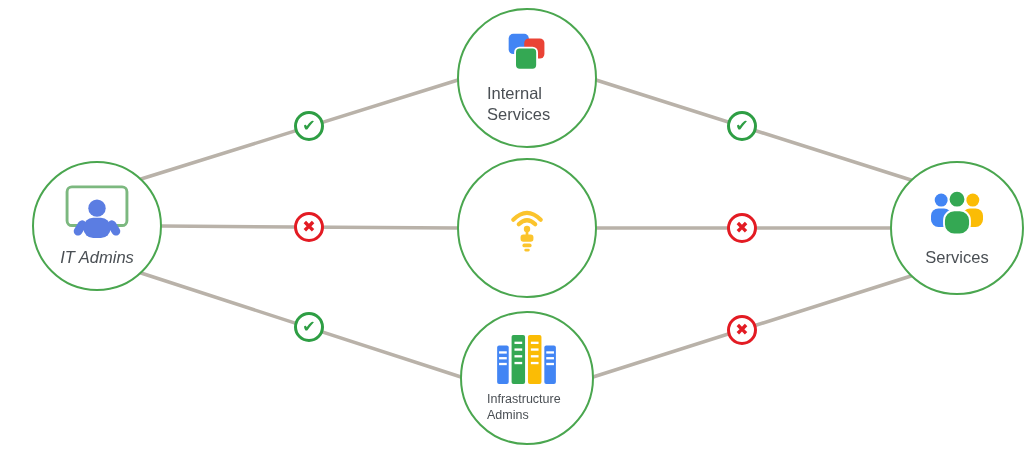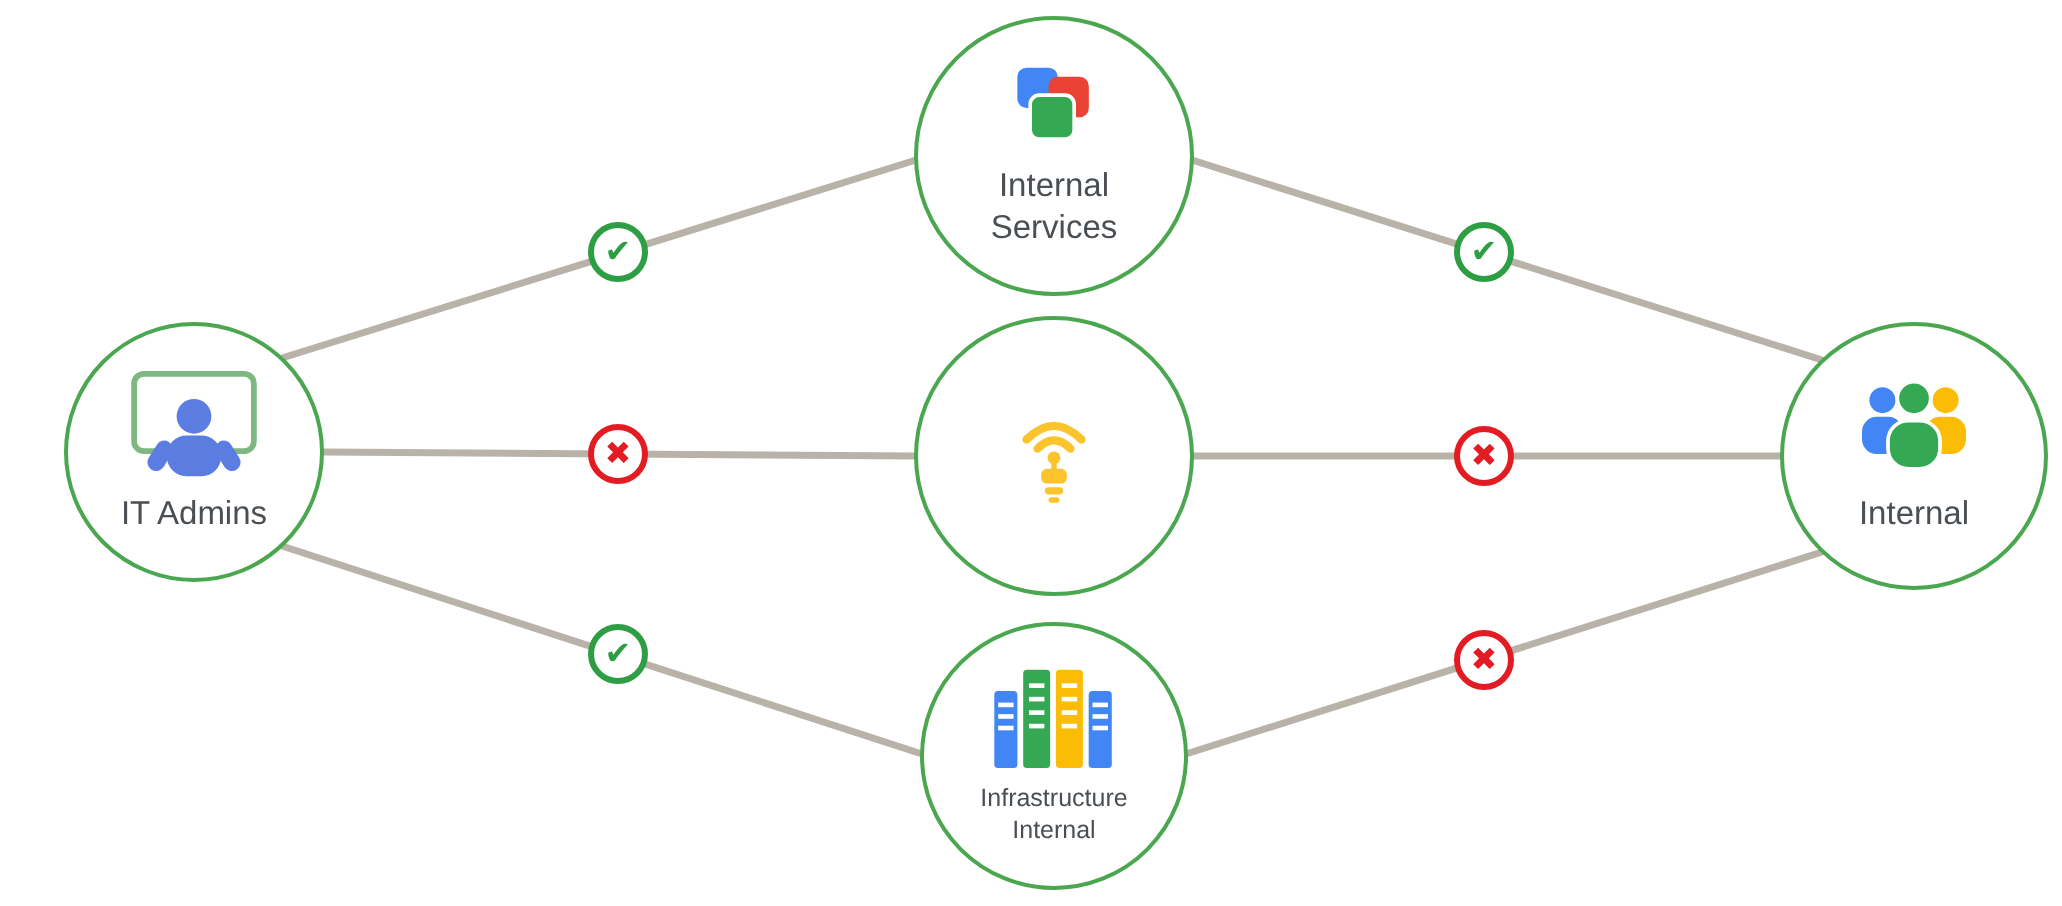--- a/index.html
+++ b/index.html
@@ -17,21 +17,21 @@
   .edges-layer line { stroke:#b9b2a9; stroke-width:3.5; stroke-linecap:round; }
 
   .node {
     position:absolute;
     border-radius:50%;
     background:#ffffff;
     border:2px solid #4aa64f;
     display:flex; flex-direction:column;
     align-items:center; justify-content:center;
     gap:7px;
-    text-align:center;
+    text-align:left;
     z-index:2;
   }
   .node .label {
     color:#4a4f54;
     font-size:16.5px;
     line-height:1.22;
     max-width:80px;
   }
   .node .label.small {
     font-size:12.5px;
@@ -61,21 +61,21 @@
 
   <svg class="edges-layer" width="1031" height="453" viewBox="0 0 1031 453">
     <line x1="141" y1="179" x2="458" y2="80"></line>
     <line x1="161" y1="226" x2="458" y2="228"></line>
     <line x1="141" y1="273" x2="461" y2="377"></line>
     <line x1="596" y1="80" x2="911" y2="180"></line>
     <line x1="596" y1="228" x2="891" y2="228"></line>
     <line x1="593" y1="377" x2="911" y2="276"></line>
   </svg>
 
-  <div class="node" style="left:32px; top:161px; width:130px; height:130px;">
+  <div class="node" style="left:32px; top:161px; width:130px; height:130px;font-style:italic;">
     <svg width="66" height="56" viewBox="0 0 68 58">
       <rect x="3" y="3" width="62" height="40" rx="5" fill="none" stroke="#7cb87f" stroke-width="3"></rect>
       <circle cx="34" cy="25" r="9" fill="#5b7de2"></circle>
       <rect x="12" y="37" width="9" height="17" rx="4.5" fill="#5b7de2" transform="rotate(32 16.5 45.5)"></rect>
       <rect x="47" y="37" width="9" height="17" rx="4.5" fill="#5b7de2" transform="rotate(-32 51.5 45.5)"></rect>
       <rect x="20" y="35" width="28" height="21" rx="10" fill="#5b7de2"></rect>
     </svg>
     <div class="label">IT Admins</div>
   </div>
 
@@ -114,33 +114,33 @@
       <rect x="33" y="2" width="14" height="51" rx="2" fill="#fbbc05"></rect>
       <rect x="36" y="9" width="8" height="2.4" fill="#ffffff"></rect>
       <rect x="36" y="16" width="8" height="2.4" fill="#ffffff"></rect>
       <rect x="36" y="23" width="8" height="2.4" fill="#ffffff"></rect>
       <rect x="36" y="30" width="8" height="2.4" fill="#ffffff"></rect>
       <rect x="50" y="13" width="12" height="40" rx="2" fill="#4285f4"></rect>
       <rect x="52" y="19" width="8" height="2.4" fill="#ffffff"></rect>
       <rect x="52" y="25" width="8" height="2.4" fill="#ffffff"></rect>
       <rect x="52" y="31" width="8" height="2.4" fill="#ffffff"></rect>
     </svg>
-    <div class="label small">Infrastructure Internal</div>
+    <div class="label small">Infrastructure Admins</div>
   </div>
 
   <div class="node" style="left:890px; top:161px; width:134px; height:134px;">
     <svg width="60" height="52" viewBox="0 0 64 56">
       <circle cx="15" cy="13" r="7" fill="#4285f4"></circle>
       <rect x="4" y="22" width="22" height="20" rx="8" fill="#4285f4"></rect>
       <circle cx="49" cy="13" r="7" fill="#fbbc05"></circle>
       <rect x="38" y="22" width="22" height="20" rx="8" fill="#fbbc05"></rect>
       <circle cx="32" cy="12" r="9" fill="#34a853" stroke="#ffffff" stroke-width="2"></circle>
       <rect x="18" y="24" width="28" height="26" rx="11" fill="#34a853" stroke="#ffffff" stroke-width="2"></rect>
     </svg>
-    <div class="label">Internal</div>
+    <div class="label">Services</div>
   </div>
 
   <div class="badge" style="left:309px; top:126px;" data-status="allowed">✔</div>
 
   <div class="badge" style="left:309px; top:227px;" data-status="blocked">✖</div>
 
   <div class="badge" style="left:309px; top:327px;" data-status="allowed">✔</div>
 
   <div class="badge" style="left:742px; top:126px;" data-status="allowed">✔</div>
 

